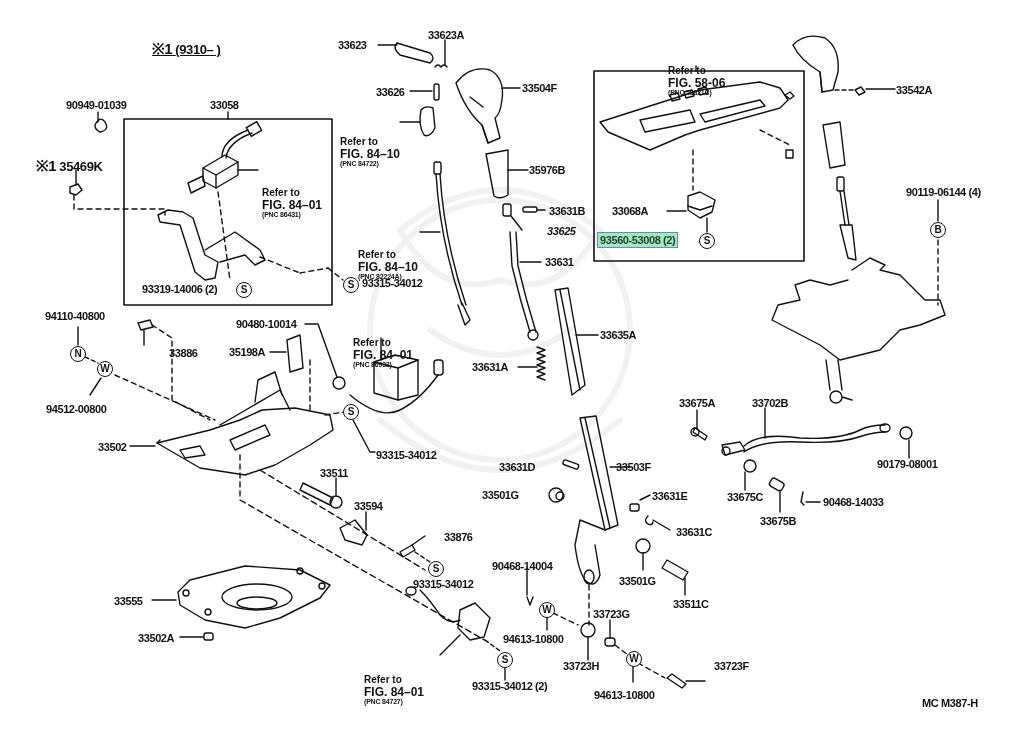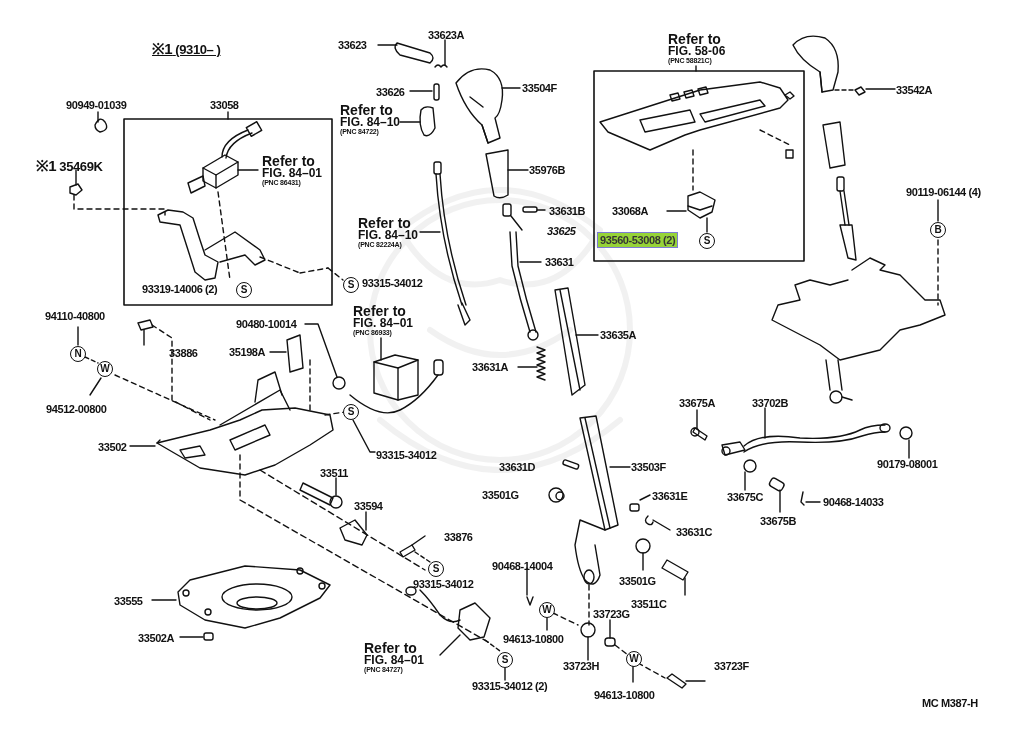--- a/index.html
+++ b/index.html
@@ -1,24 +1,24 @@
 <!DOCTYPE html>
 <html><head>
   <meta charset="utf-8">
   <style>
     html,body{margin:0;padding:0;background:#ffffff;}
     body{width:1024px;height:744px;position:relative;overflow:hidden;font-family:"Liberation Sans",sans-serif;color:#111;}
     #stage{position:absolute;left:0;top:0;width:1024px;height:744px;}
     svg.art{position:absolute;left:0;top:0;width:1024px;height:744px;}
     .lbl{position:absolute;font-family:"Liberation Sans",sans-serif;font-weight:bold;font-size:11px;letter-spacing:-0.4px;white-space:nowrap;line-height:12px;color:#111;}
     .ref{position:absolute;font-family:"Liberation Sans",sans-serif;font-weight:bold;white-space:nowrap;color:#111;line-height:12px;}
-    .ref .r1{font-size:14px;display:block;}
+    .ref .r1{font-size:10px;display:block;margin-top:32px;}
     .ref .r2{font-size:12px;display:block;}
     .ref .r3{font-size:7px;display:block;line-height:8px;letter-spacing:-0.2px;}
-    .hl{background:#84cc16;opacity:0.85;border:1px solid #6666cc;padding:1px 2px;}
+    .hl{background:#86efac;opacity:0.85;border:1px solid #6666cc;padding:1px 2px;}
     .big{font-size:13px;}
     .sym{position:absolute;width:14px;height:14px;border:1.6px solid #111;border-radius:50%;font-family:"Liberation Sans",sans-serif;font-weight:bold;font-size:10px;line-height:14px;text-align:center;background:#fff;}
     .mark{font-size:15px;}
   </style>
 </head>
 <body>
 
 <div id="stage">
 
 <svg class="art" viewBox="0 0 1024 744" fill="none" stroke="#111" stroke-width="1.4" stroke-linecap="round" stroke-linejoin="round">
@@ -324,26 +324,26 @@
 <div class="lbl" style="left:376px;top:449px;">93315-34012</div>
 <div class="lbl" style="left:320px;top:467px;text-align:center;">33511</div>
 <div class="lbl" style="left:354px;top:500px;">33594</div>
 <div class="lbl" style="left:444px;top:531px;">33876</div>
 <div class="lbl" style="left:413px;top:578px;">93315-34012</div>
 <div class="lbl" style="left:114px;top:595px;">33555</div>
 <div class="lbl" style="left:138px;top:632px;">33502A</div>
 <div class="lbl" style="left:472px;top:680px;">93315-34012 (2)</div>
 
 <div class="lbl" style="left:499px;top:461px;">33631D</div>
-<div class="lbl" style="left:631px;top:461px;">33503F</div>
+<div class="lbl" style="left:616px;top:461px;">33503F</div>
 <div class="lbl" style="left:482px;top:489px;">33501G</div>
 <div class="lbl" style="left:652px;top:490px;">33631E</div>
 <div class="lbl" style="left:676px;top:526px;">33631C</div>
 <div class="lbl" style="left:619px;top:575px;">33501G</div>
-<div class="lbl" style="left:631px;top:598px;text-align:center;">33511C</div>
+<div class="lbl" style="left:673px;top:598px;text-align:center;">33511C</div>
 <div class="lbl" style="left:492px;top:560px;">90468-14004</div>
 <div class="lbl" style="left:503px;top:633px;">94613-10800</div>
 <div class="lbl" style="left:593px;top:608px;">33723G</div>
 <div class="lbl" style="left:563px;top:660px;">33723H</div>
 <div class="lbl" style="left:594px;top:689px;">94613-10800</div>
 <div class="lbl" style="left:707px;top:660px;margin-left:7px;">33723F</div>
 
 <div class="lbl" style="left:612px;top:205px;">33068A</div>
 <div class="lbl hl" style="left:597px;top:232px;">93560-53008 (2)</div>
 <div class="lbl" style="left:896px;top:84px;">33542A</div>

